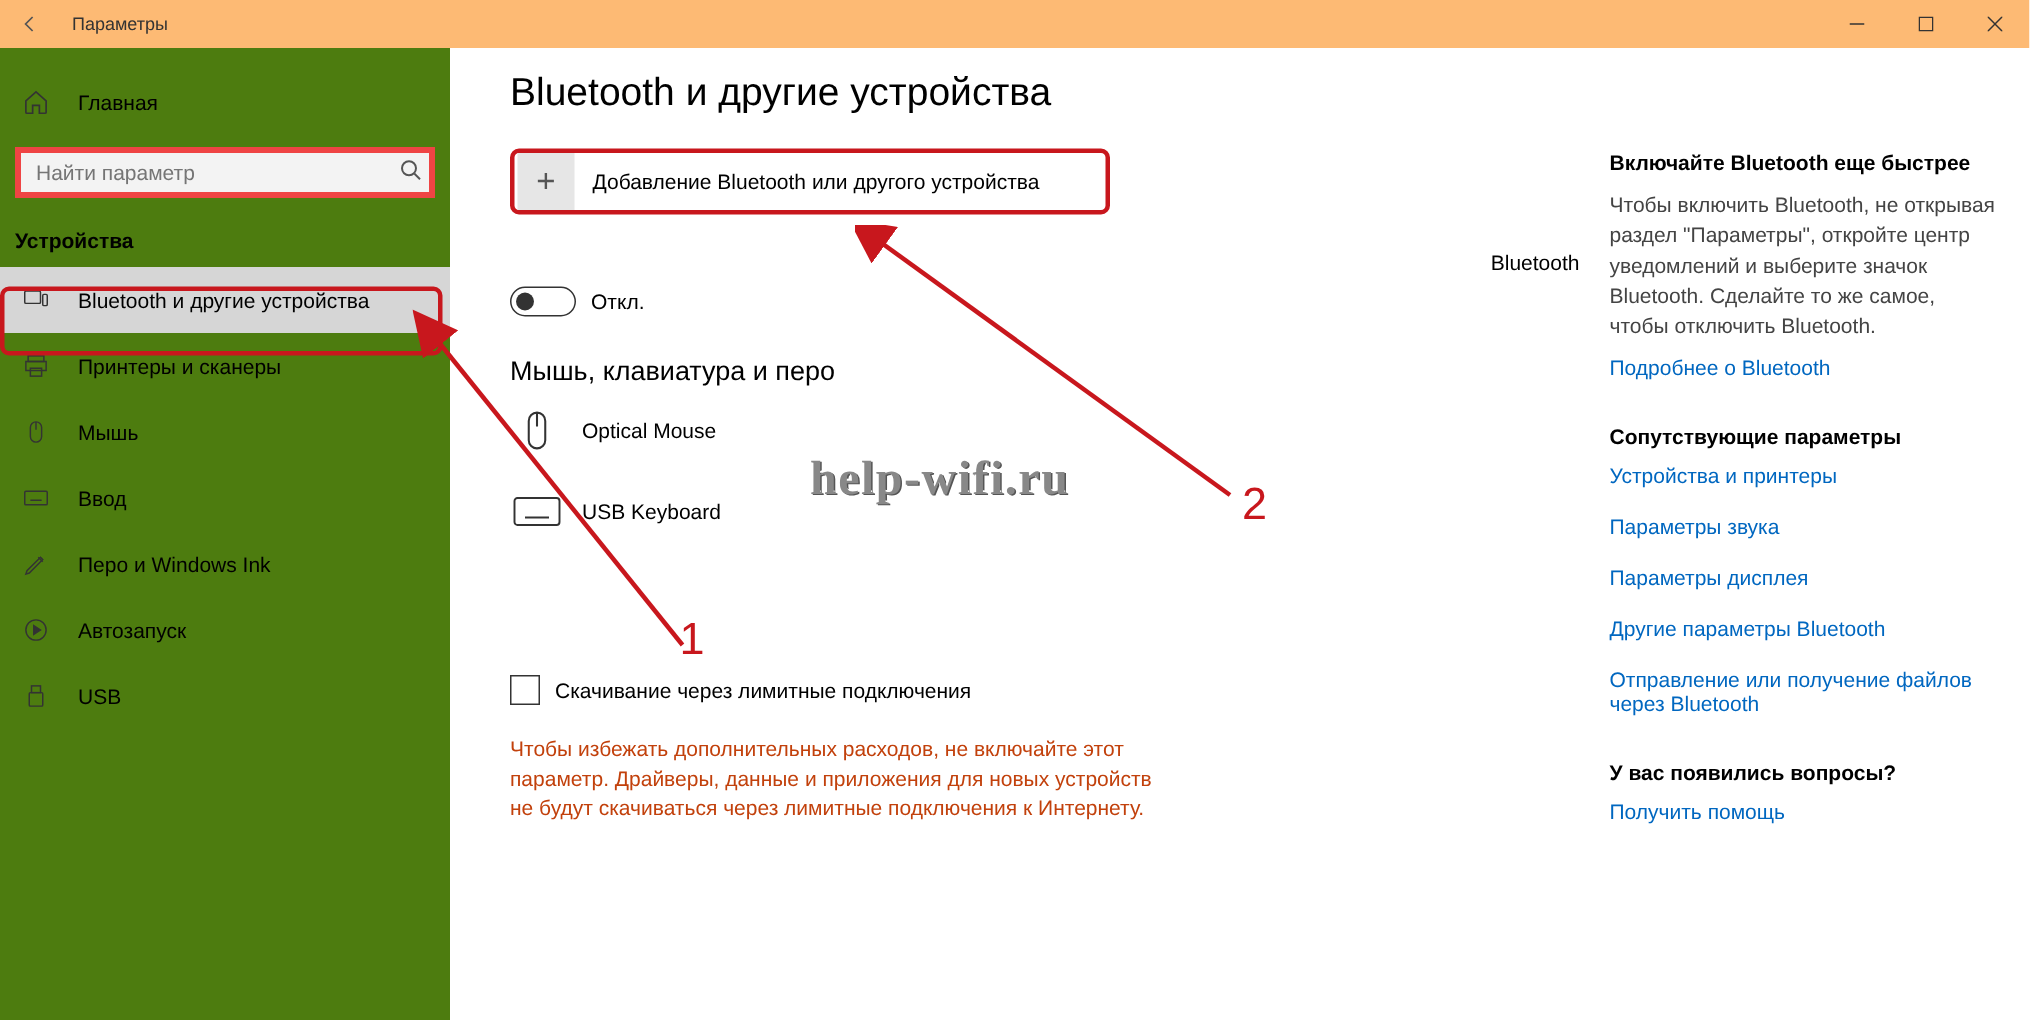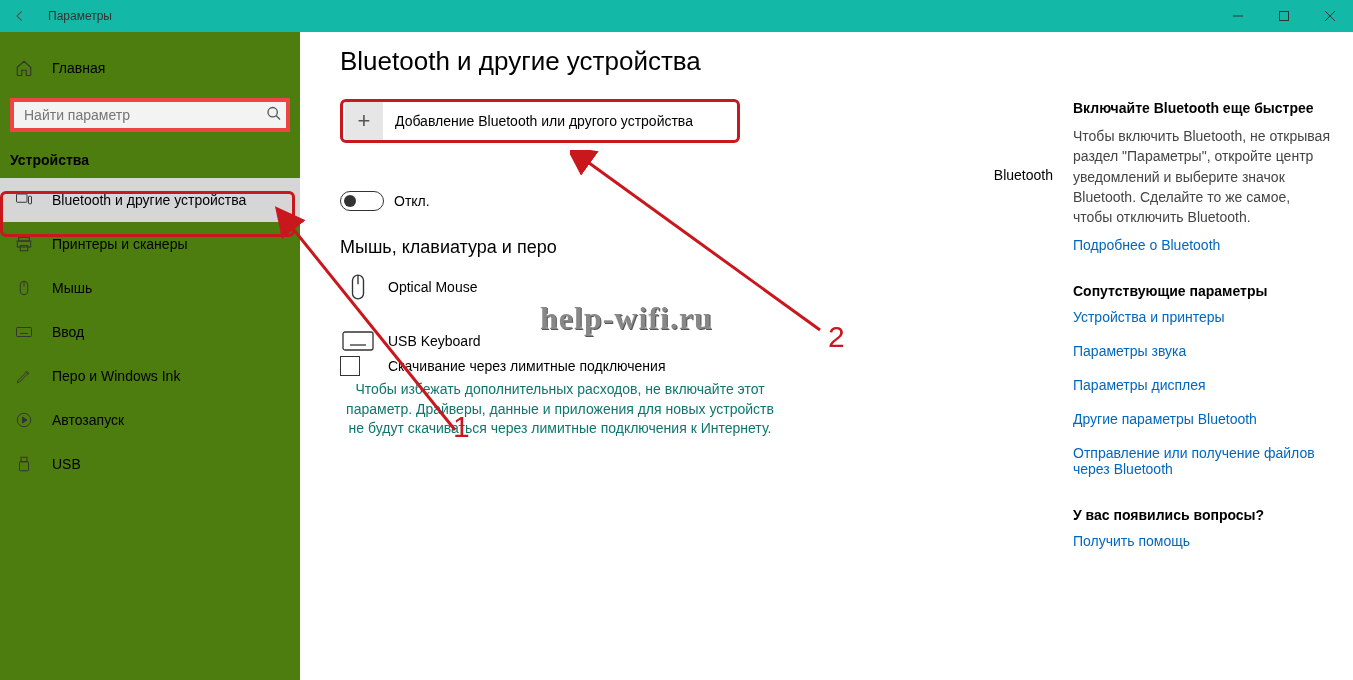--- a/index.html
+++ b/index.html
@@ -1,17 +1,17 @@
 <!DOCTYPE html>
 <html><head>
 <meta charset="utf-8">
 <style>
   * { box-sizing: border-box; margin: 0; padding: 0; }
   body { font-family: "Segoe UI", Tahoma, sans-serif; font-size: 14px; color: #000; background: #fff; width: 1353px; height: 680px; overflow: hidden; position: relative; }
-  .titlebar { height: 32px; display: flex; align-items: center; padding-left: 10px; background: #14b8a6; }
+  .titlebar { height: 32px; display: flex; align-items: center; padding-left: 10px; background: #fdba74; }
   .titlebar .back { width: 20px; height: 20px; margin-right: 18px; display:flex; align-items:center; justify-content:center;}
   .titlebar .title { font-size: 12px; color: #333;}
   .win-controls { position: absolute; top: 0; right: 0; display: flex; }
   .win-controls div { width: 46px; height: 32px; display: flex; align-items: center; justify-content: center; color:#555;}
   .sidebar { position: absolute; left: 0; top: 32px; width: 300px; bottom: 0; background: #4d7c0f; padding-top: 18px; }
   .home { display: flex; align-items: center; padding: 8px 14px; }
   .home .icon, .nav-item .icon { width: 20px; height: 20px; margin-right: 18px; display:flex; align-items:center; justify-content:center; color:#333;}
   .home span { font-size: 14px; }
   .search { margin: 12px 10px 14px 10px; position: relative; }
   .search input { width: 100%; height: 34px; background: #f3f3f3; border: 4px solid #ef4444; padding: 0 34px 0 10px; font-size: 14px; outline:none;}
@@ -23,23 +23,23 @@
   .page-title { font-size: 26px; font-weight: 300; margin-bottom: 22px; }
   .add-device { display: flex; align-items: center; width: 400px; height: 44px; border:3px solid #c8171d; border-radius:6px; padding:2px;}
   .add-device .plus { width: 38px; height: 38px; background: #e6e6e6; display:flex; align-items:center; justify-content:center; font-size: 22px; color:#555; margin-right: 12px;}
   .bt-label { margin-top: 24px; text-align: right; }
   .toggle { margin-top: 8px; display:flex; align-items:center;}
   .switch { width: 44px; height: 20px; border:1px solid #333; border-radius: 10px; position:relative; margin-right:10px;}
   .switch::after { content:""; width:12px; height:12px; background:#333; border-radius:50%; position:absolute; left:3px; top:3px;}
   .section { margin-top: 26px; font-size: 18px; font-weight:400;}
   .dev-item { display:flex; align-items:center; margin-top: 14px; }
   .dev-item .dicon { width:36px; height:30px; display:flex; align-items:center; justify-content:center; margin-right: 12px; color:#333;}
-  .checkbox-row { display:flex; align-items:center;gap:18px;}
+  .checkbox-row { margin-top: 94px; display:flex; align-items:center;}
   .checkbox { width:20px; height:20px; border:1px solid #333; margin-right: 10px;}
-  .help-text { color:#0f766e; font-size: 14px; margin-top:4px; width:440px; line-height:1.4;text-align:center;}
+  .help-text { color:#c2410c; font-size: 14px; margin-top:20px; width:440px; line-height:1.4;}
   .rightpane { position:absolute; right:20px; top:100px; width:260px;}
   .rp-title { font-size:14px; font-weight:600; margin-bottom:10px;}
   .rp-text { font-size:14px; color:#444; line-height:1.45; margin-bottom:10px;}
   .rp-link { color:#0067c0; font-size:14px; margin-bottom:18px; display:block; cursor:pointer;}
   .rp-section { margin-top: 30px;}
   .watermark { position:absolute; font-family: Georgia, serif; color:#888; font-size:32px; font-weight:bold; letter-spacing:1px;
     text-shadow: -1px -1px 0 #fff, 1px 1px 0 #555;}
   .annot { position:absolute; color:#c8171d; font-size:30px;}
   svg.arrow { position:absolute; pointer-events:none; }
   .red-box { position:absolute; border:3px solid #c8171d; border-radius:6px; pointer-events:none;}

